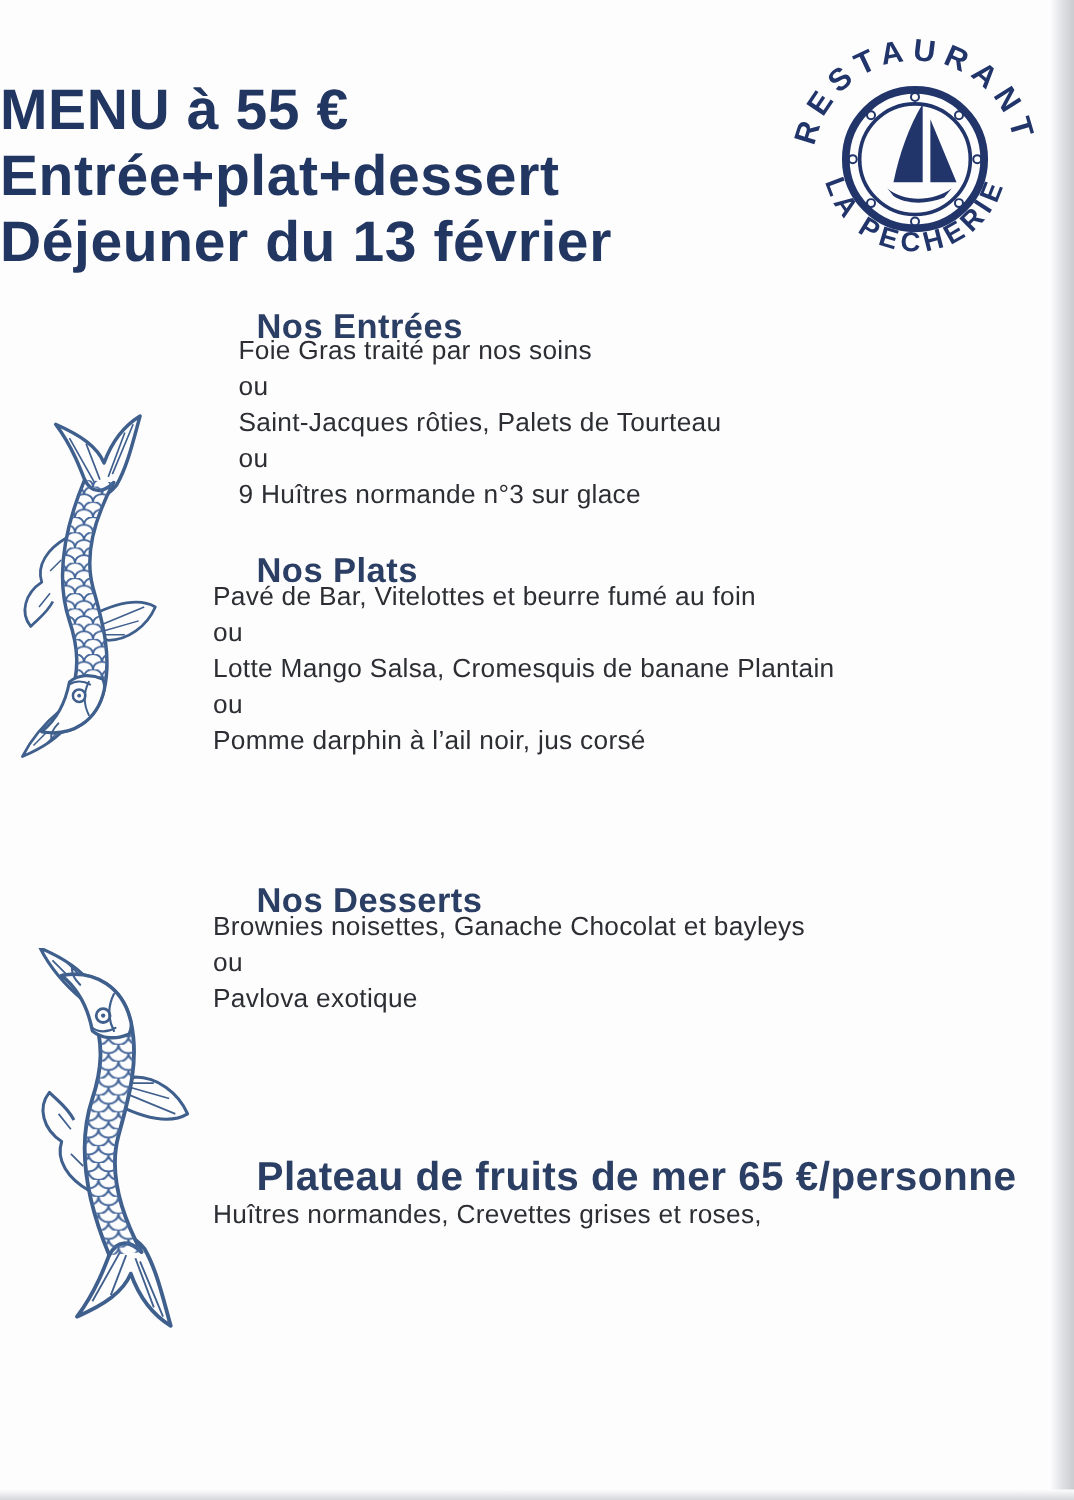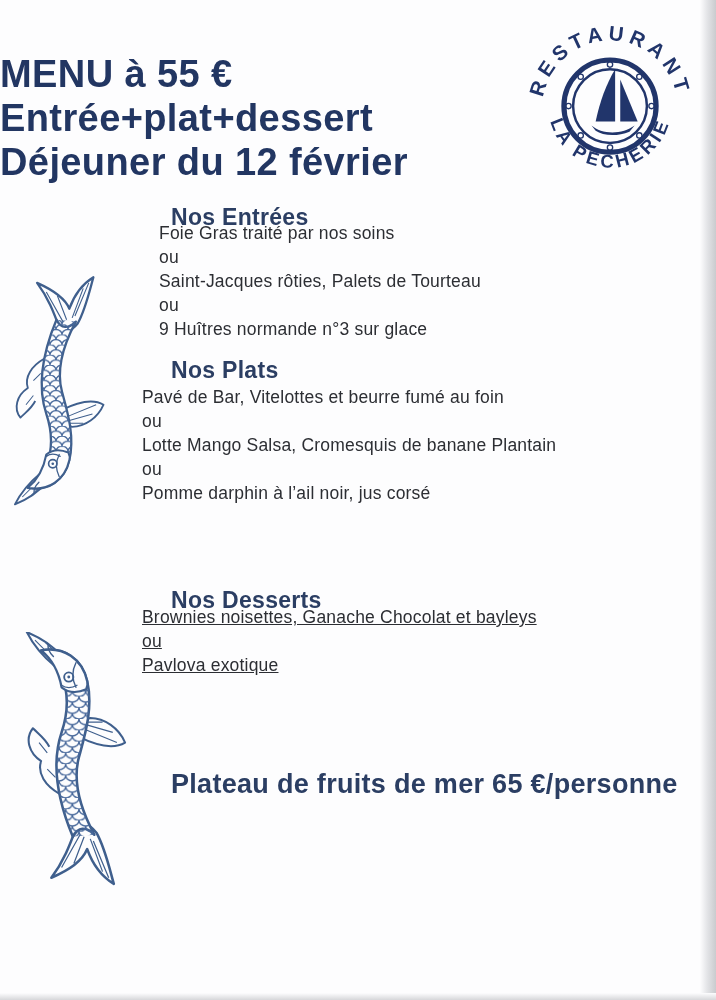--- a/index.html
+++ b/index.html
@@ -17,31 +17,31 @@
     position:absolute;top:52px;left:0;width:632px;text-align:left;
     color:#223662;font-weight:bold;font-size:38px;line-height:44px;letter-spacing:.4px;
   }
   .logo{position:absolute;top:20px;left:528px;width:164px;height:164px;}
 
   .section-heading{
     position:absolute;left:143px;color:#2b3e63;font-weight:bold;
     font-size:23px;letter-spacing:.3px;white-space:nowrap;margin-left:28px;
   }
   #h-entrees{top:185px;}
-  #h-plats{top:338px;}
+  #h-plats{top:348px;}
   #h-desserts{top:568px;}
   #h-plateau{top:747px;font-size:27px;text-align:center;}
 
   .body-block{
     position:absolute;left:142px;color:#2c2e33;
     font-size:17.5px;line-height:24px;letter-spacing:.2px;white-space:nowrap;
   }
   #b-entrees{top:221px;margin-left:17px;}
   #b-plats{top:385px;}
-  #b-desserts{top:605px;text-decoration:underline;}
+  #b-desserts{top:605px;}
   #b-plateau{top:797px;}
 
   .fish{position:absolute;}
   #fish-upper{left:2px;top:270px;width:120px;height:238px;}
   #fish-lower{left:6px;top:632px;width:146px;height:256px;transform:scaleY(-1);}
 </style>
 </head>
 <body>
 
 <svg width="0" height="0" style="position:absolute" aria-hidden="true">
@@ -75,21 +75,21 @@
       <path d="M62 196 C58 204 58 212 62 220 M48 198 C52 195 58 195 63 198 M40 226 C36 230 34 234 35 238" fill="none" stroke="#3f5f8d" stroke-width="1.4" stroke-linecap="round"></path>
     </symbol>
   </defs>
 </svg>
 
 <main>
 
   <div class="title-block">
     <div>MENU à 55 €</div>
     <div>Entrée+plat+dessert</div>
-    <div>Déjeuner du 12 février</div>
+    <div>Déjeuner du 13 février</div>
   </div>
 
   <div class="logo">
     <svg viewBox="0 0 160 160" width="164" height="164">
       <defs>
         <path id="arcT" d="M14 86 A66 66 0 0 1 146 86" fill="none"></path>
         <path id="arcB" d="M20 84 A60 60 0 0 0 140 84" fill="none"></path>
       </defs>
       <text font-size="20" font-weight="bold" fill="#21356b" letter-spacing="5" font-family="Liberation Sans, sans-serif">
         <textPath href="#arcT" startOffset="50%" text-anchor="middle">RESTAURANT</textPath>
@@ -144,17 +144,18 @@
 
   <h2 class="section-heading" id="h-desserts">Nos Desserts</h2>
   <div class="body-block" id="b-desserts">
     <div>Brownies noisettes, Ganache Chocolat et bayleys</div>
     <div>ou</div>
     <div>Pavlova exotique</div>
   </div>
 
   <h2 class="section-heading" id="h-plateau">Plateau de fruits de mer 65 €/personne</h2>
   <div class="body-block" id="b-plateau">
+    <div>Huîtres normandes, Crevettes grises et roses,</div>
   </div>
 
   <div class="edge-right"></div>
   <div class="edge-bottom"></div>
 </main>
 
 </body></html>

